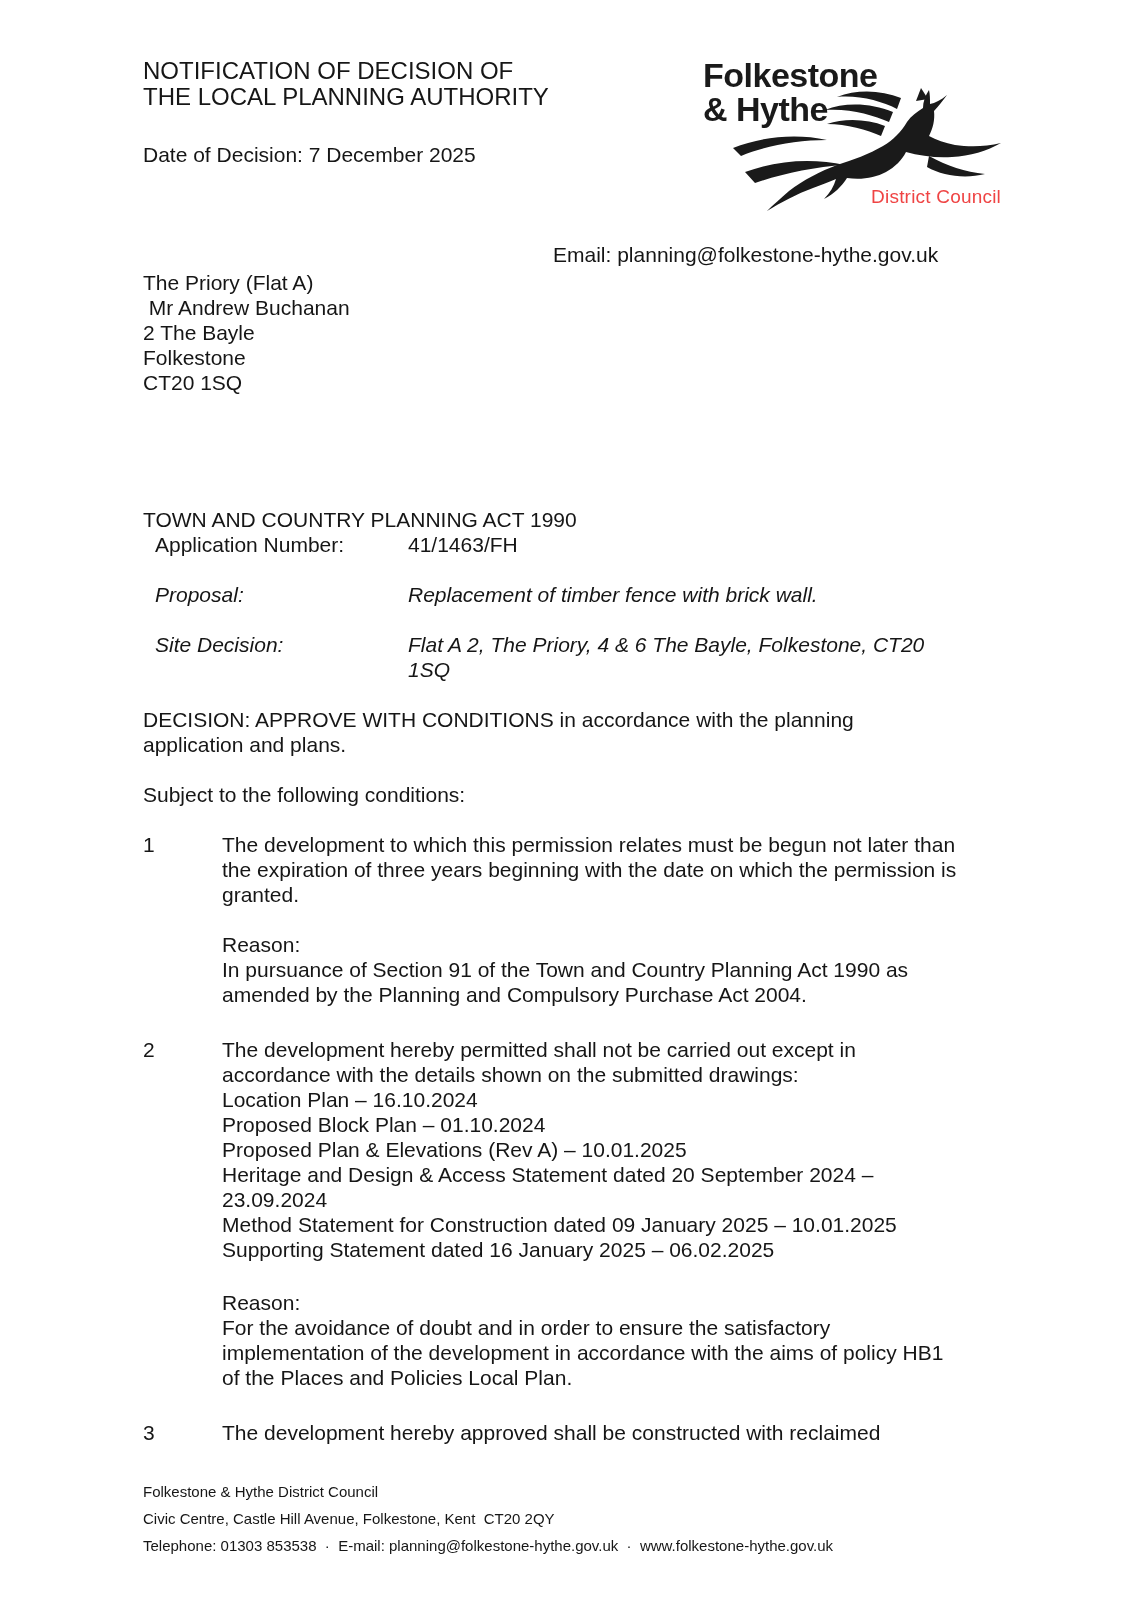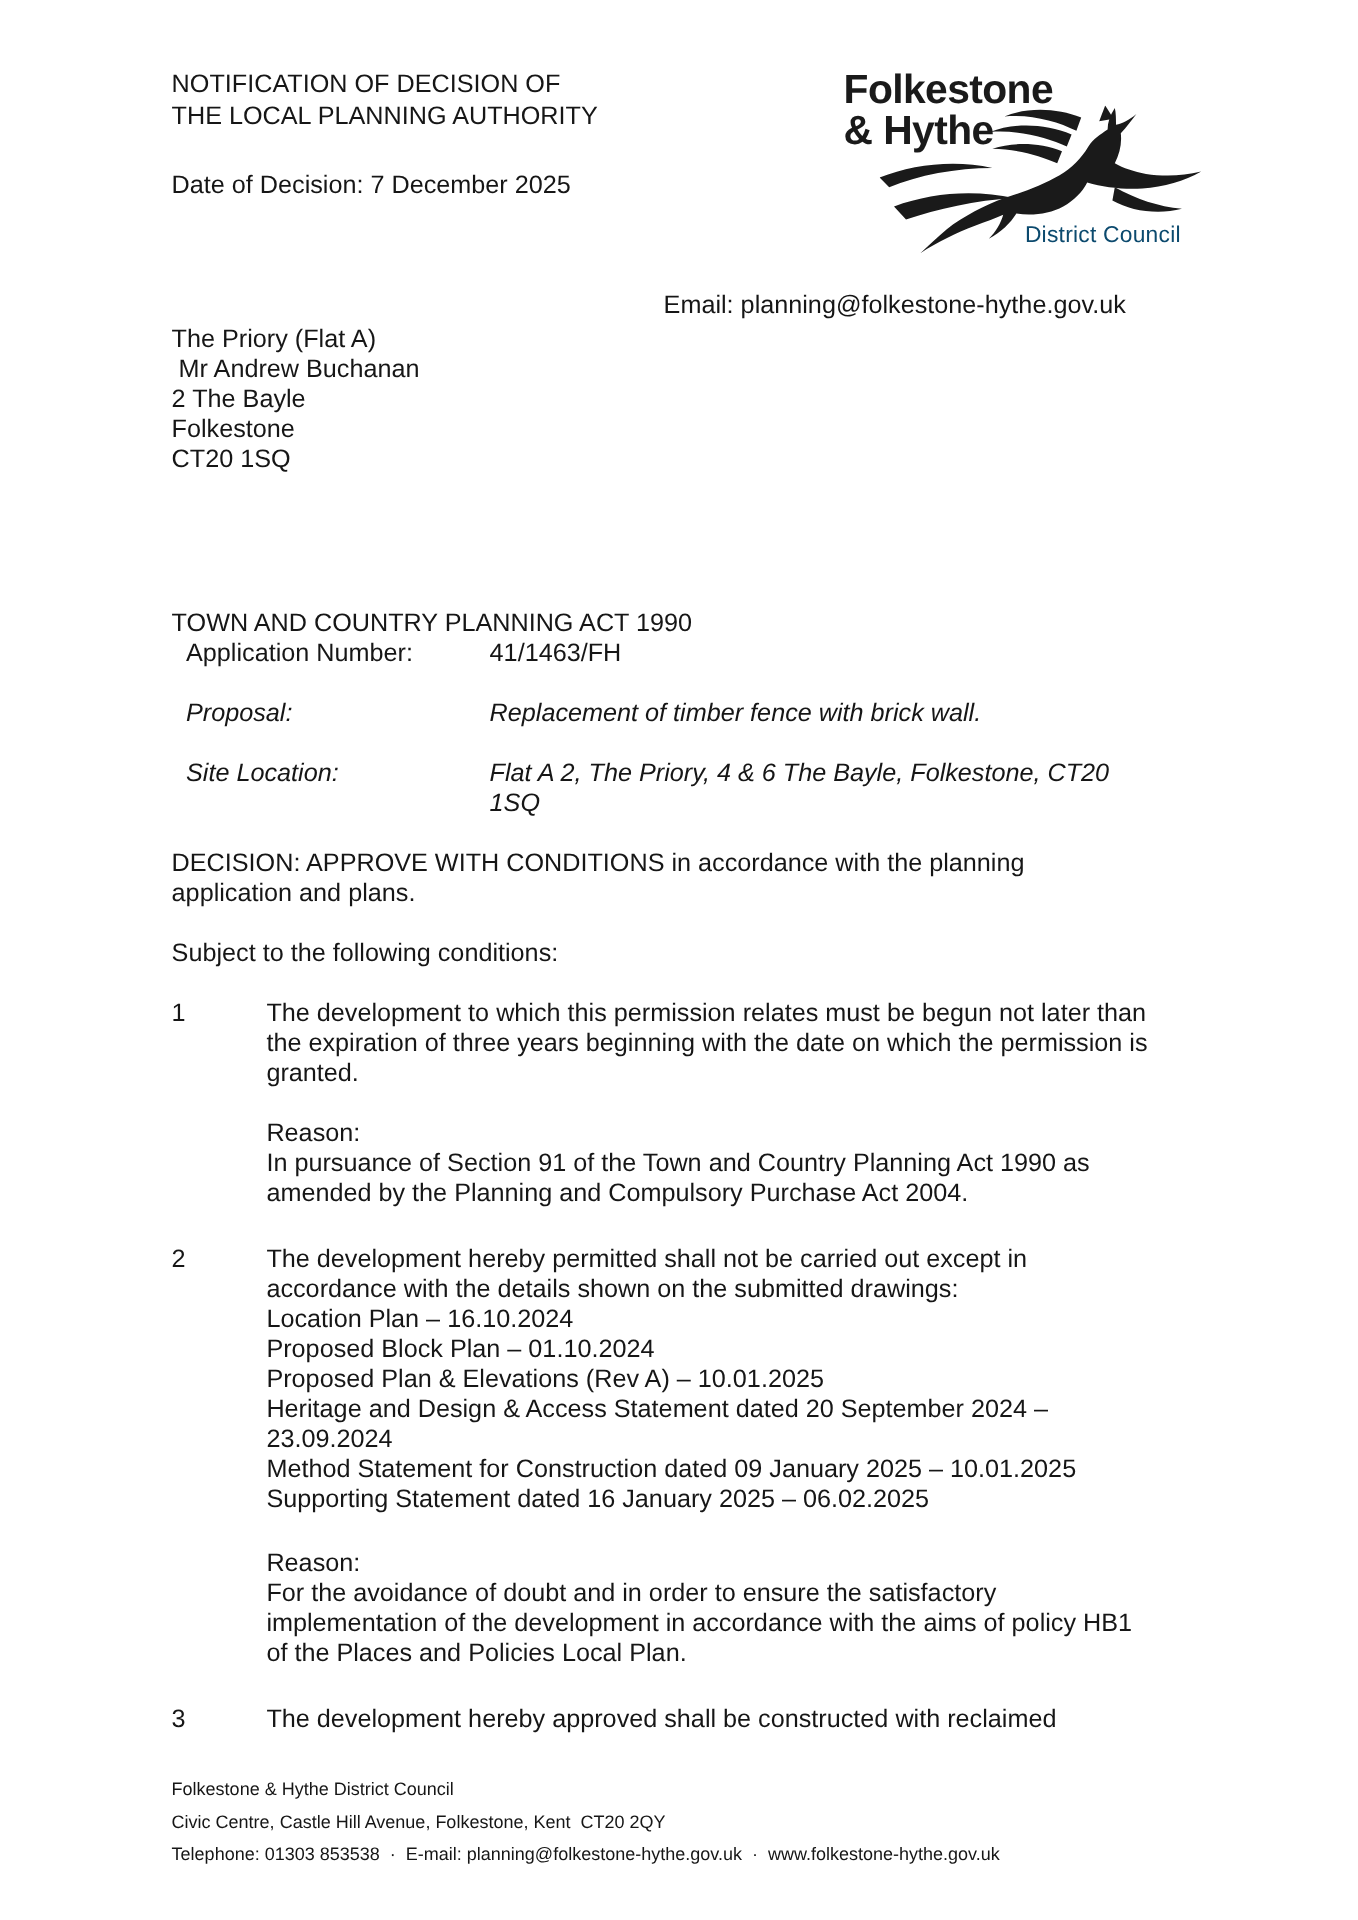--- a/index.html
+++ b/index.html
@@ -12,39 +12,39 @@
     position: relative;
     width: 1132px; height: 1600px;
     background: #ffffff;
     overflow: hidden;
   }
   .content {
     padding: 58px 167px 0 143px;
     font-size: 21px;
     line-height: 25px;
   }
-  .doc-title { font-size: 21px; line-height: 26px; }
+  .doc-title { font-size: 24px; line-height: 26px; }
   .decision-date { margin-top: 32px; }
 
   
   .logo {
     position: absolute; left: 703px; top: 58px;
     width: 300px; height: 158px;
   }
   .logo-name {
     font-weight: bold; font-size: 34px; line-height: 34px;
     letter-spacing: -0.5px; color: #1a1a1a;
   }
   .logo svg.horse {
     position: absolute; left: 30px; top: 30px;
     width: 270px; height: 125px;
   }
   .logo-sub {
-    position: absolute; right: 19px; top: 128px;
-    font-size: 19px; color: #0c4a6e; letter-spacing: 0.2px; text-align: center;
+    position: absolute; right: 2px; top: 128px;
+    font-size: 19px; color: #ef4444; letter-spacing: 0.2px; text-align: center;
   }
 
   .email-line { margin-top: 75px; margin-left: 410px; }
   .recipient { margin-top: 3px; }
   .recipient div { white-space: pre; }
 
   .act-title { margin-top: 112px; text-align: left; }
 
   .app-table { margin-left: 12px; }
   .app-row { display: flex; }
@@ -141,21 +141,21 @@
     <div class="app-table">
       <div class="app-row">
         <div class="app-label">Application Number:</div>
         <div class="app-value">41/1463/FH</div>
       </div>
       <div class="app-row">
         <div class="app-label">Proposal:</div>
         <div class="app-value">Replacement of timber fence with brick wall.</div>
       </div>
       <div class="app-row">
-        <div class="app-label">Site Location:</div>
+        <div class="app-label">Site Decision:</div>
         <div class="app-value">Flat A 2, The Priory, 4 &amp; 6 The Bayle, Folkestone, CT20 1SQ</div>
       </div>
     </div>
 
     <div class="decision">DECISION: APPROVE WITH CONDITIONS in accordance with the planning application and plans.</div>
     <div class="subject">Subject to the following conditions:</div>
 
     <div class="condition">
       <div class="cnum">1</div>
       <div class="ctext">

